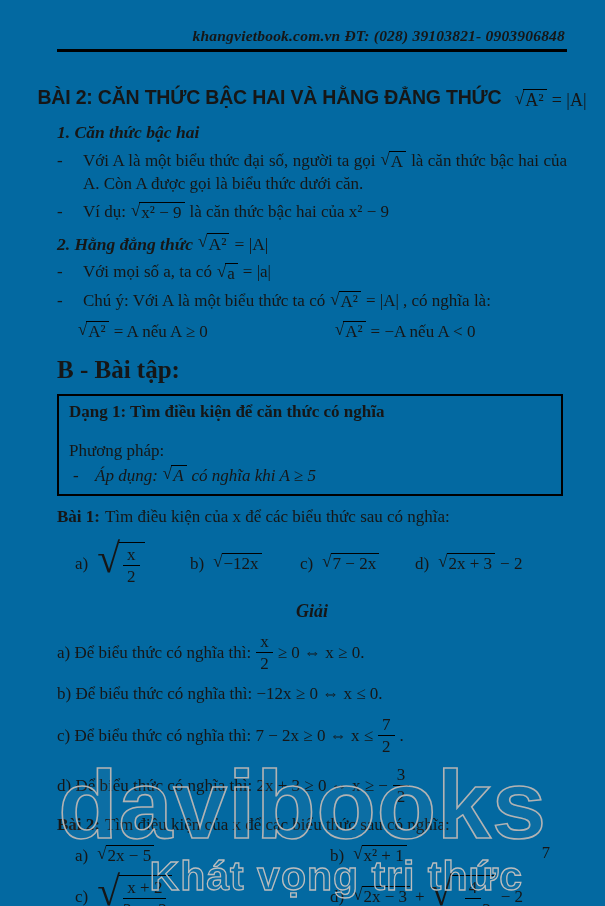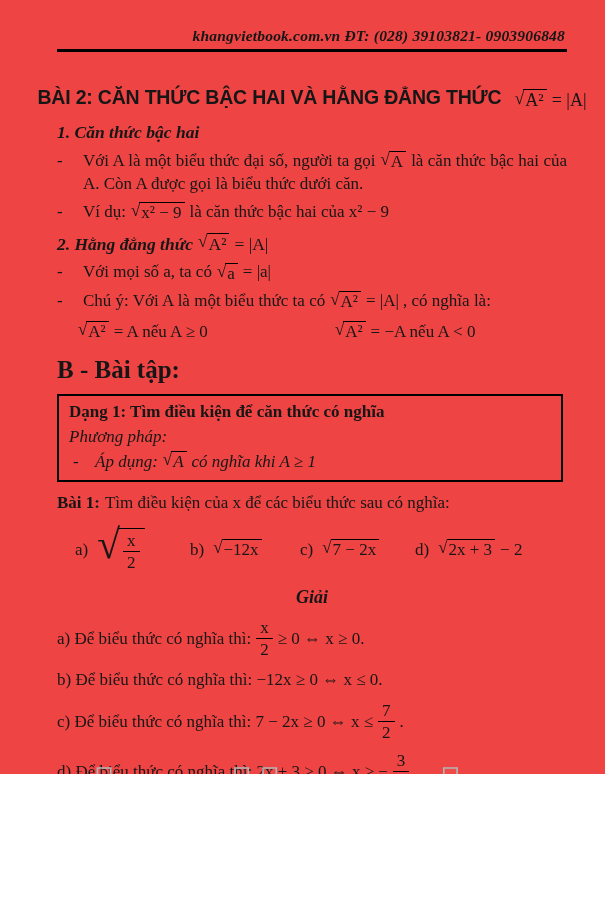--- a/index.html
+++ b/index.html
@@ -1,20 +1,20 @@
 <!DOCTYPE html>
 <html><head>
 <meta charset="utf-8">
 <style>
   * { margin: 0; padding: 0; box-sizing: border-box; }
   html, body { background: #ffffff; }
   .page {
     position: relative;
-    width: 605px; height: 774px;
-    background: #ef4444;
+    width: 605px; height: 906px;
+    background: #0369a1;
     overflow: hidden;
     font-family: "Liberation Serif", serif;
     font-size: 17px;
     color: #161616;
     line-height: 1.3;
   }
   .content { padding: 0 38px 0 57px; position: relative; z-index: 1; }
 
   
   .header {
@@ -62,21 +62,21 @@
   .formula-row .fitem.left { width: 52%; }
 
   h2.secb { font-size: 25px; font-weight: bold; margin-top: 11px; }
 
   .dang-box {
     border: 2px solid #000;
     margin: 8px 4px 10px 0;
     padding: 5px 10px 7px;
   }
   .dang-title { font-weight: bold; }
-  .dang-method { font-style: italic; margin-top: 2px; }
+  .dang-method { margin-top: 16px; }
   .dang-apply { font-style: italic; display: flex; align-items: center; margin-top: 3px; }
   .dang-apply .dash { flex: 0 0 26px; padding-left: 4px; }
 
   .ex-heading { margin-top: 8px; }
   .ex-heading b { margin-right: 5px; }
 
   .items-row { display: flex; align-items: center; padding-left: 18px; margin-top: 10px; min-height: 52px; }
   .items-row .item { display: inline-flex; align-items: center; }
   .items-row .w1 { width: 115px; } .items-row .w2 { width: 110px; } .items-row .w3 { width: 115px; }
   .ilabel { margin-right: 4px; }
@@ -207,21 +207,21 @@
     <div class="dang-box">
       <div class="dang-title">Dạng 1: Tìm điều kiện để căn thức có nghĩa</div>
       <div class="dang-method">Phương pháp:</div>
       <div class="dang-apply">
         <span class="dash">-</span>
         <span>Áp dụng:</span>
         <span class="sqrt">
             <span class="rad">√</span>
             <span class="arg">A</span>
           </span>
-        <span>có nghĩa khi A ≥ 1</span>
+        <span>có nghĩa khi A ≥ 5</span>
       </div>
     </div>
 
     <p class="ex-heading">
       <b>Bài 1:</b><span>Tìm điều kiện của x để các biểu thức sau có nghĩa:</span>
     </p>
 
     <div class="items-row">
       <span class="item w1">
         <span class="ilabel">a)</span>

